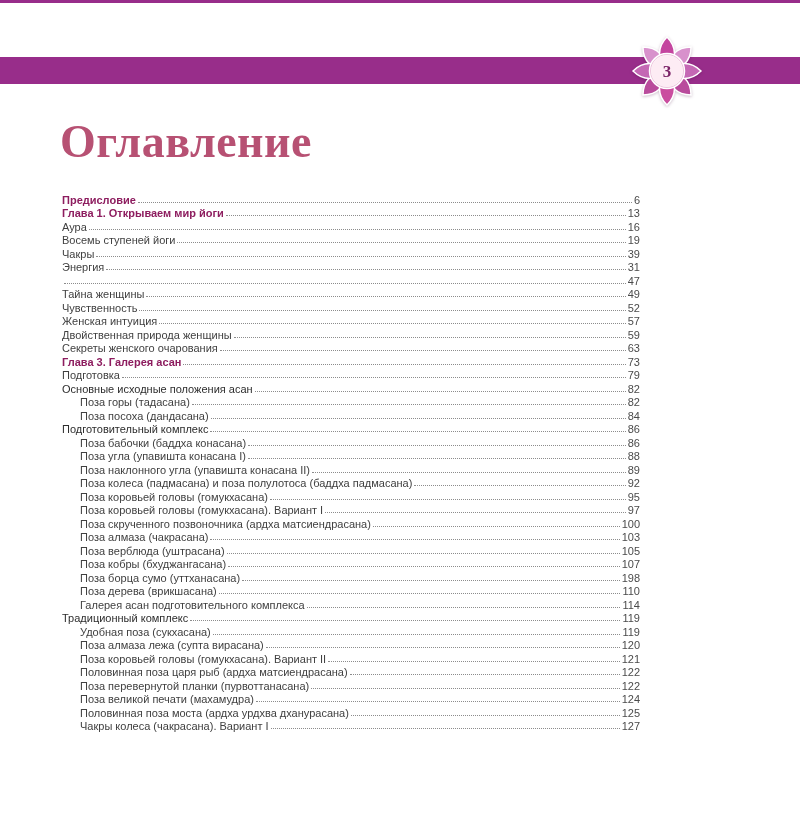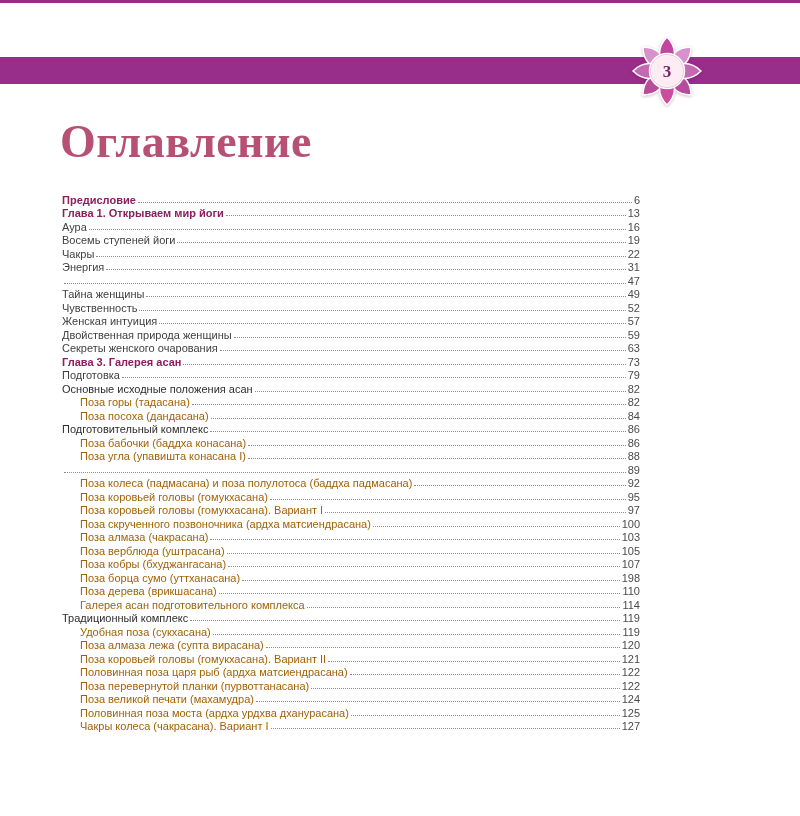--- a/index.html
+++ b/index.html
@@ -81,21 +81,21 @@
   .toc-row.chapter .toc-label {
     font-weight: bold;
     color: #8d1d5f;
   }
   .toc-row.section .toc-label {
     font-weight: normal;
     color: #2d2d2d;
   }
   .toc-row.subitem .toc-label {
     padding-left: 18px;
-    color: #a16207;
+    color: #404040;
     text-align: right;
   }
 </style>
 </head>
 <body>
 
 <div class="page">
   <div class="top-line"></div>
 
   <div class="header-bar">
@@ -137,21 +137,21 @@
         <span class="toc-page">16</span>
       </div>
       <div class="toc-row item">
         <span class="toc-label">Восемь ступеней йоги</span>
         <span class="toc-dots"></span>
         <span class="toc-page">19</span>
       </div>
       <div class="toc-row item">
         <span class="toc-label">Чакры</span>
         <span class="toc-dots"></span>
-        <span class="toc-page">22</span>
+        <span class="toc-page">39</span>
       </div>
       <div class="toc-row item">
         <span class="toc-label">Энергия</span>
         <span class="toc-dots"></span>
         <span class="toc-page">31</span>
       </div>
       <div class="toc-row chapter">
         <span class="toc-dots"></span>
         <span class="toc-page">47</span>
       </div>
@@ -214,20 +214,21 @@
         <span class="toc-label">Поза бабочки (баддха конасана)</span>
         <span class="toc-dots"></span>
         <span class="toc-page">86</span>
       </div>
       <div class="toc-row subitem">
         <span class="toc-label">Поза угла (упавишта конасана I)</span>
         <span class="toc-dots"></span>
         <span class="toc-page">88</span>
       </div>
       <div class="toc-row subitem">
+        <span class="toc-label">Поза наклонного угла (упавишта конасана II)</span>
         <span class="toc-dots"></span>
         <span class="toc-page">89</span>
       </div>
       <div class="toc-row subitem">
         <span class="toc-label">Поза колеса (падмасана) и поза полулотоса (баддха падмасана)</span>
         <span class="toc-dots"></span>
         <span class="toc-page">92</span>
       </div>
       <div class="toc-row subitem">
         <span class="toc-label">Поза коровьей головы (гомукхасана)</span>

